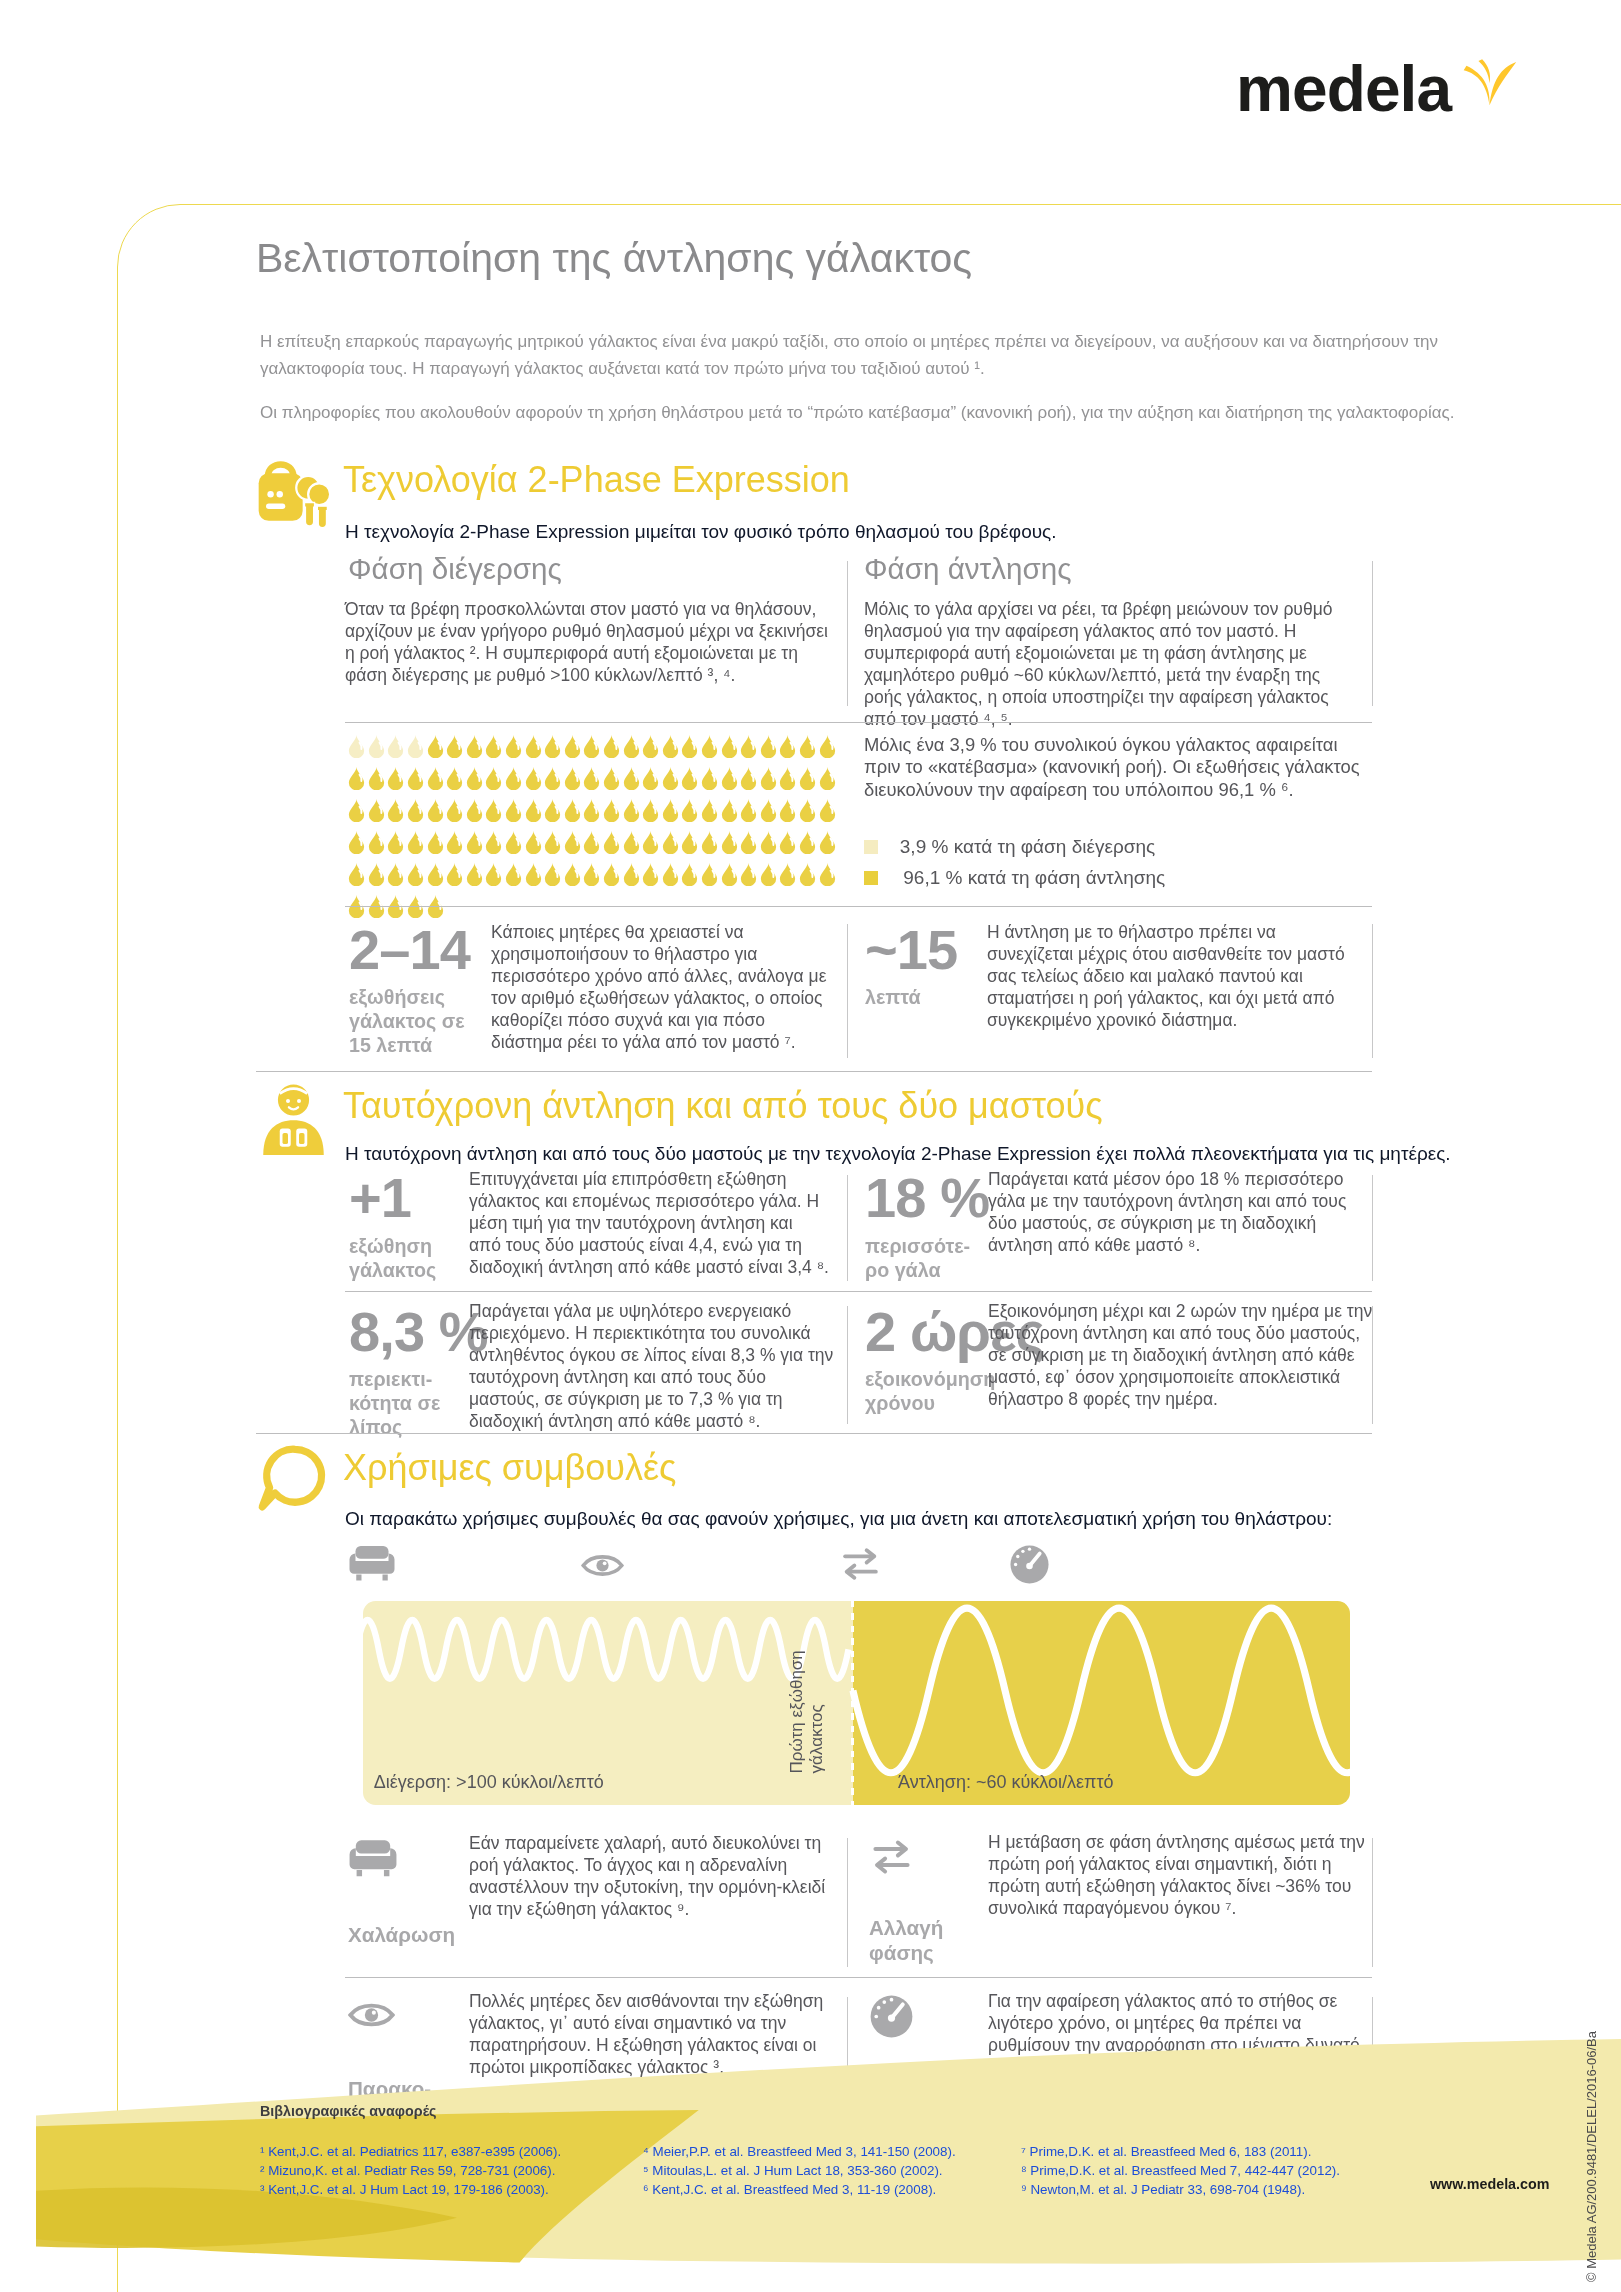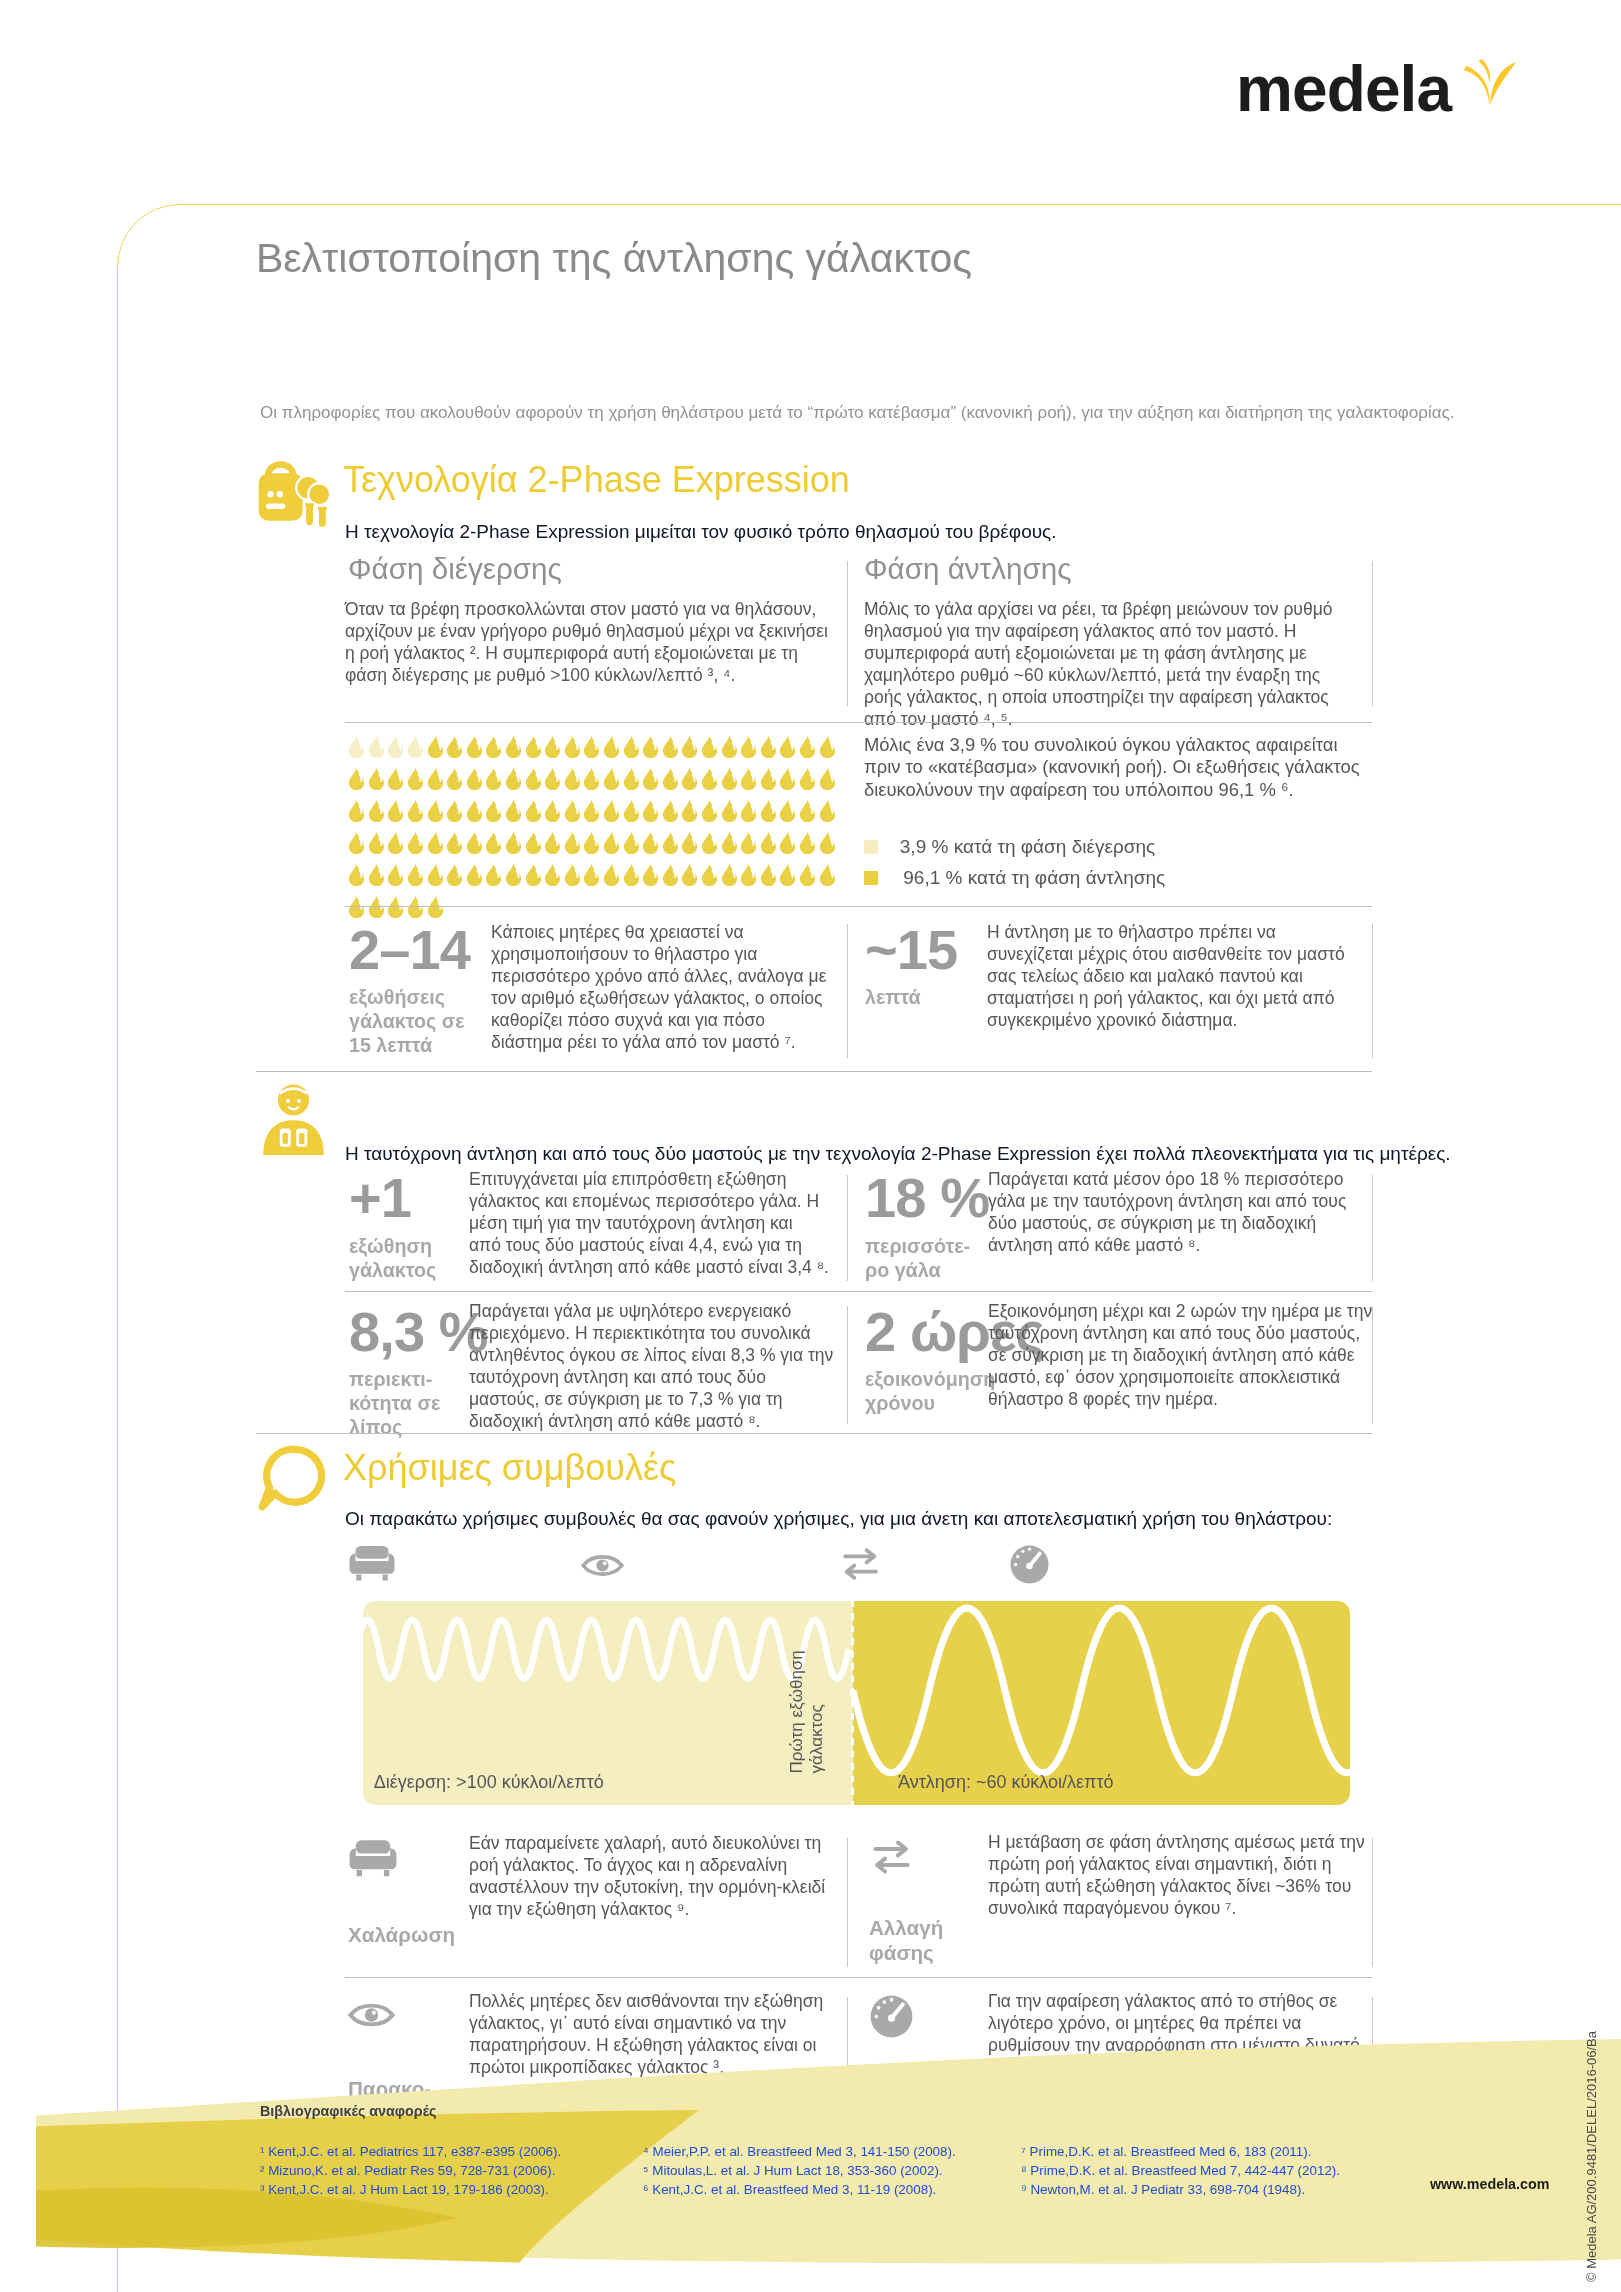--- a/index.html
+++ b/index.html
@@ -47,20 +47,21 @@
   <div class="logo">
     <span class="logo-text">medela</span>
     <svg width="59" height="56" viewBox="0 0 64 60">
       <path d="M4 14 C20 18 29 30 32 52 C33 32 26 18 7 9 Z" fill="#FFC72C"></path>
       <path d="M61 5 C44 11 35 26 32 52 C41 31 51 19 61 5 Z" fill="#FFC72C"></path>
       <path d="M20 4 C27 10 31 18 32 28 C34 18 31 9 24 2 Z" fill="#FFC72C"></path>
     </svg>
   </div>
 
   <h1 class="title">Βελτιστοποίηση της άντλησης γάλακτος</h1>
+  <p class="intro" style="top:328px;">Η επίτευξη επαρκούς παραγωγής μητρικού γάλακτος είναι ένα μακρύ ταξίδι, στο οποίο οι μητέρες πρέπει να διεγείρουν, να αυξήσουν και να διατηρήσουν την γαλακτοφορία τους. Η παραγωγή γάλακτος αυξάνεται κατά τον πρώτο μήνα του ταξιδιού αυτού ¹.</p>
   <p class="intro" style="top:399px;">Οι πληροφορίες που ακολουθούν αφορούν τη χρήση θηλάστρου μετά το “πρώτο κατέβασμα” (κανονική ροή), για την αύξηση και διατήρηση της γαλακτοφορίας.</p>
 
   <div class="sec-icon" style="left:219px;top:453px;">
     <svg width="77" height="77" viewBox="0 0 84 84">
       <path d="M14 26 C14 8 42 8 42 26" fill="none" stroke="#EFCD3B" stroke-width="7"></path>
       <rect x="4" y="22" width="48" height="52" rx="11" fill="#EFCD3B"></rect>
       <circle cx="17" cy="45" r="3.5" fill="#fff"></circle>
         <circle cx="27" cy="45" r="3.5" fill="#fff"></circle>
       <rect x="12" y="55" width="21" height="6" rx="3" fill="#fff"></rect>
       <circle cx="58" cy="38" r="13" fill="#EFCD3B" stroke="#fff" stroke-width="2.5"></circle>
@@ -632,20 +633,21 @@
       <circle cx="36" cy="25" r="2.2" fill="#fff"></circle>
         <circle cx="48" cy="25" r="2.2" fill="#fff"></circle>
       <path d="M37 32 q5 4.5 10 0" stroke="#fff" stroke-width="2.5" fill="none" stroke-linecap="round"></path>
       <path d="M9 84 C9 56 24 46 42 46 C60 46 75 56 75 84 Z" fill="#EFCD3B"></path>
       <rect x="27" y="55" width="12" height="20" rx="3" fill="#fff"></rect>
       <rect x="45" y="55" width="12" height="20" rx="3" fill="#fff"></rect>
       <rect x="30" y="60" width="6" height="12" rx="2" fill="#EFCD3B"></rect>
       <rect x="48" y="60" width="6" height="12" rx="2" fill="#EFCD3B"></rect>
     </svg>
   </div>
+  <h2 class="sec-title" style="left:307px;top:1085px;">Ταυτόχρονη άντληση και από τους δύο μαστούς</h2>
   <p class="sec-sub" style="left:309px;top:1143px;">Η ταυτόχρονη άντληση και από τους δύο μαστούς με την τεχνολογία 2-Phase Expression έχει πολλά πλεονεκτήματα για τις μητέρες.</p>
 
   <p class="stat-val" style="left:313px;top:1170px;">+1</p>
   <p class="stat-label" style="left:313px;top:1234px;">εξώθηση
 γάλακτος</p>
   <p class="body" style="left:433px;top:1168px;width:360px;">Επιτυγχάνεται μία επιπρόσθετη εξώθηση γάλακτος και επομένως περισσότερο γάλα. Η μέση τιμή για την ταυτόχρονη άντληση και από τους δύο μαστούς είναι 4,4, ενώ για τη διαδοχική άντληση από κάθε μαστό είναι 3,4 ⁸.</p>
   <p class="stat-val" style="left:829px;top:1170px;">18 %</p>
   <p class="stat-label" style="left:829px;top:1234px;">περισσότε-
 ρο γάλα</p>
   <p class="body" style="left:952px;top:1168px;width:381px;">Παράγεται κατά μέσον όρο 18 % περισσότερο γάλα με την ταυτόχρονη άντληση και από τους δύο μαστούς, σε σύγκριση με τη διαδοχική άντληση από κάθε μαστό ⁸.</p>

